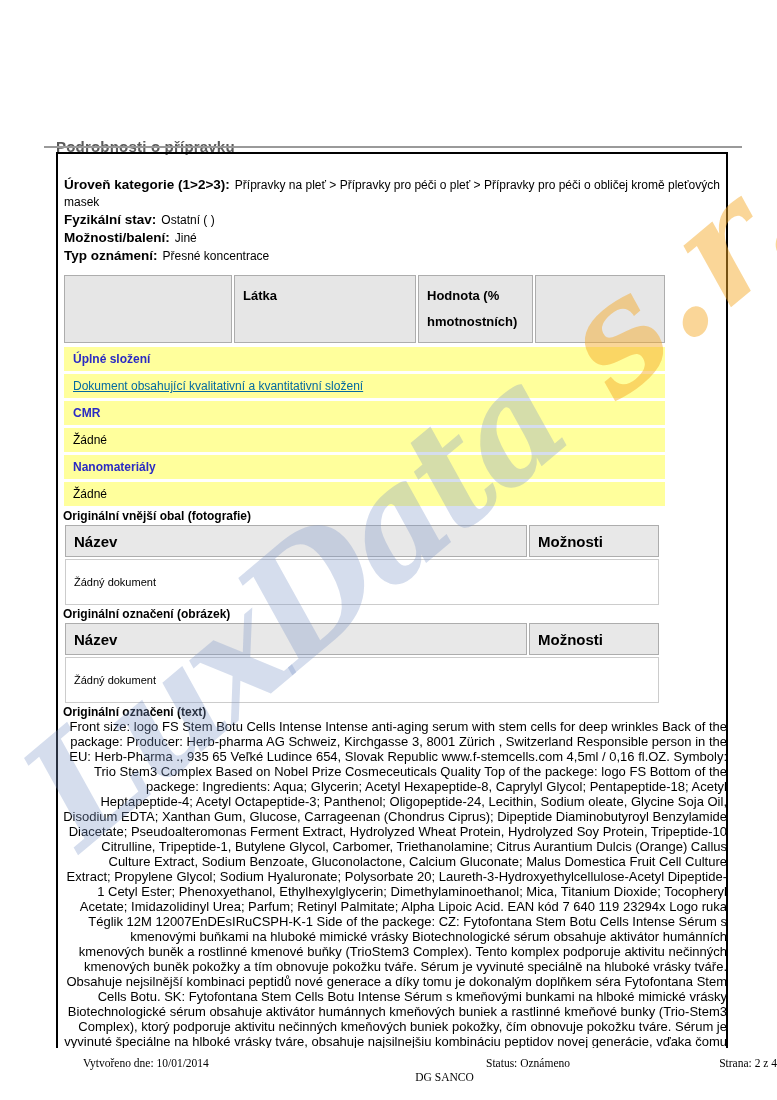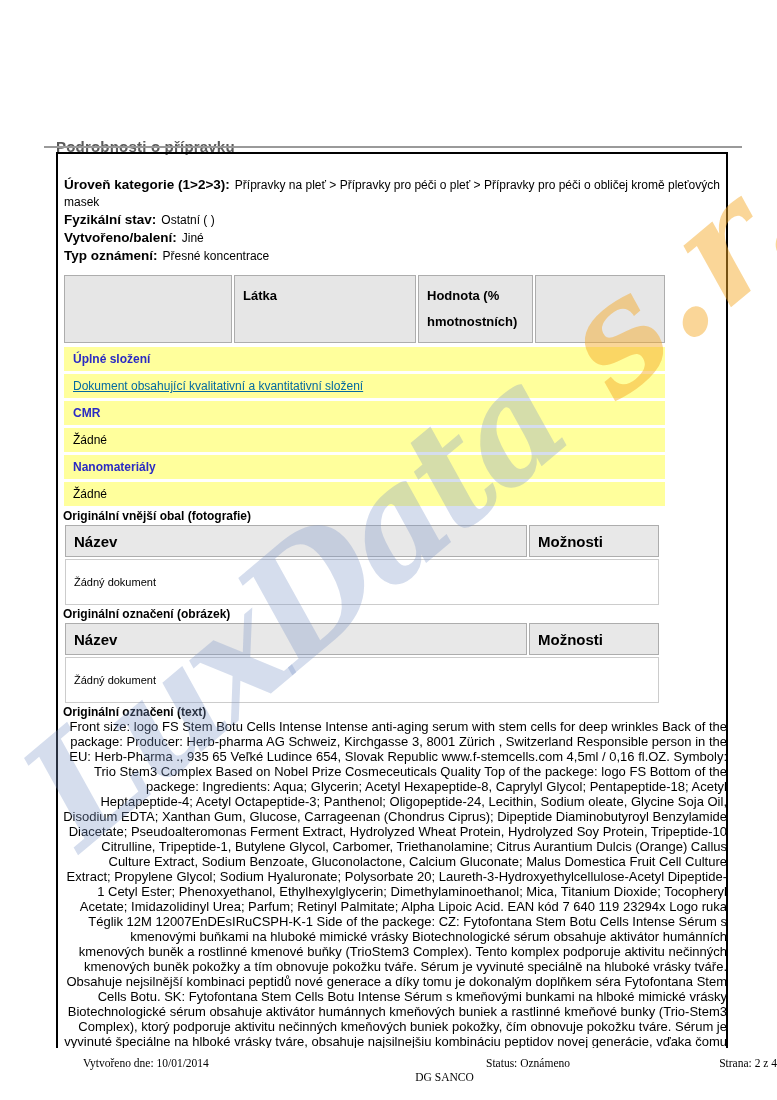--- a/index.html
+++ b/index.html
@@ -85,21 +85,21 @@
   <div class="main-box">
 
     <div class="details">
       <div class="dline">
         <span class="lbl">Úroveň kategorie (1&gt;2&gt;3):</span><span>Přípravky na pleť &gt; Přípravky pro péči o pleť &gt; Přípravky pro péči o obličej kromě pleťových masek</span>
       </div>
       <div class="dline">
         <span class="lbl">Fyzikální stav:</span><span>Ostatní ( )</span>
       </div>
       <div class="dline">
-        <span class="lbl">Vytvořeno/balení:</span><span>Jiné</span>
+        <span class="lbl">Možnosti/balení:</span><span>Jiné</span>
       </div>
       <div class="dline">
         <span class="lbl">Typ oznámení:</span><span>Přesné koncentrace</span>
       </div>
     </div>
 
     <table class="sub-table">
       <tbody>
           <tr>
         <th class="c1"></th>

